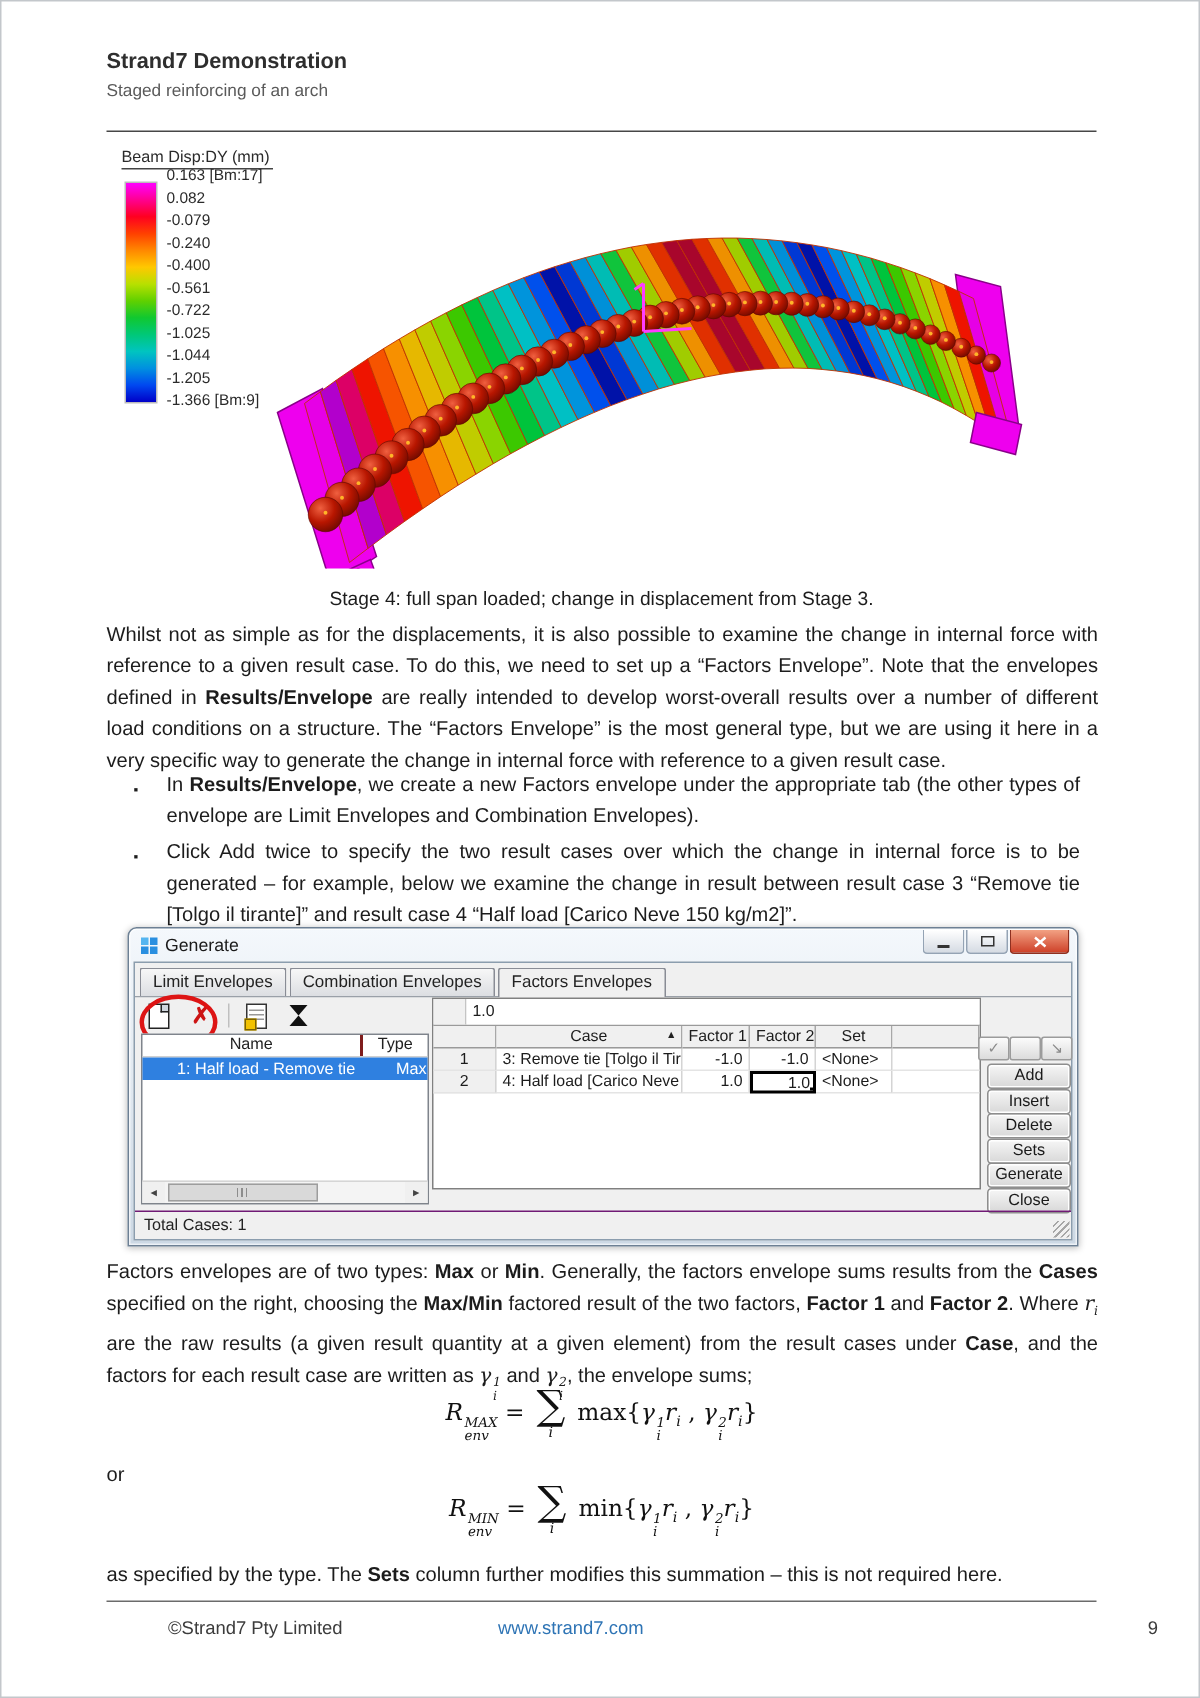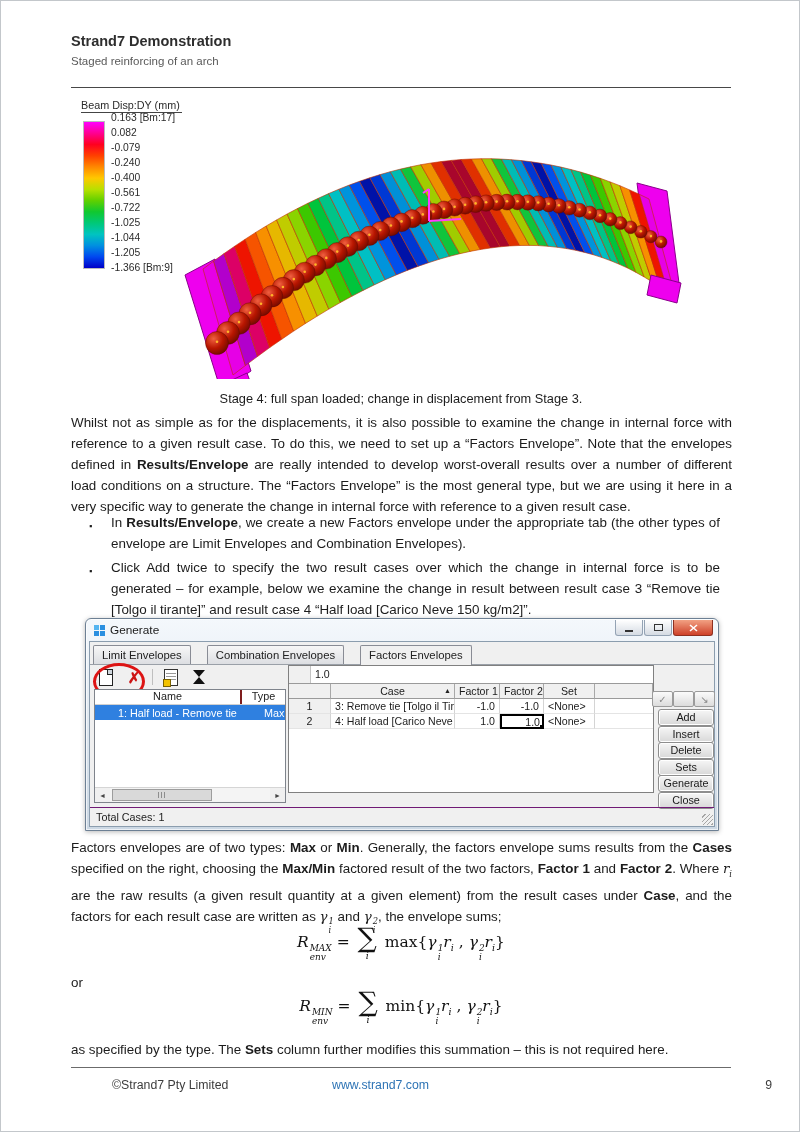--- a/index.html
+++ b/index.html
@@ -57,21 +57,21 @@
   .winbtns{display:flex;gap:1px;margin-top:-4px;}
   .wbtn{height:15px;border:1px solid #94a3b4;border-top:none;border-radius:0 0 3px 3px;
         background:linear-gradient(#ffffff,#d5dbe3);display:flex;align-items:center;justify-content:center;}
   .wbtn.min,.wbtn.max{width:26px;}
   .wbtn.close{width:38px;background:linear-gradient(#f2a183,#ce4129);border-color:#8f3020;}
   .glyph-min{width:8px;height:2px;background:#333;margin-top:6px;}
   .glyph-max{width:9px;height:7px;border:1px solid #333;box-sizing:border-box;}
   .dlg-inner{background:#f0f0f0;border:1px solid #8b9dae;display:flex;flex-direction:column;}
   .tabstrip{height:22px;display:flex;align-items:flex-end;padding-left:3px;border-bottom:1px solid #9aa0a8;background:#f0f0f0;font-size:11.3px;}
   .tab{padding:3px 8px 3px;border:1px solid #898c95;border-bottom:none;background:linear-gradient(#f7f7f7,#dcdee2);
-       margin-right:16px;border-radius:2px 2px 0 0;color:#222;}
+       margin-right:2px;border-radius:2px 2px 0 0;color:#222;}
   .tab.active{background:#f0f0f0;position:relative;top:1px;padding-bottom:4px;font-weight:normal;}
   .dlg-content{position:relative;height:142px;background:#f0f0f0;font-size:11px;}
   .toolbar{position:absolute;left:6px;top:2px;display:flex;align-items:center;gap:8px;height:20px;}
   .tool{width:20px;height:18px;display:flex;align-items:center;justify-content:center;}
   .ic-page{position:relative;width:12px;height:15px;background:#fff;border:1px solid #222;}
   .ic-page i{position:absolute;right:0;top:0;width:4px;height:4px;background:#cfd6dd;border-left:1px solid #222;border-bottom:1px solid #222;}
   .ic-x{color:#cc1414;font-weight:bold;font-size:15px;line-height:1;}
   .tool-sep{width:1px;height:16px;background:#bfbfbf;}
   .ic-sheet{position:relative;width:12px;height:15px;background:#fff;border:1px solid #333;}
   .ic-sheet i{position:absolute;left:1px;right:1px;height:1px;background:#999;}

